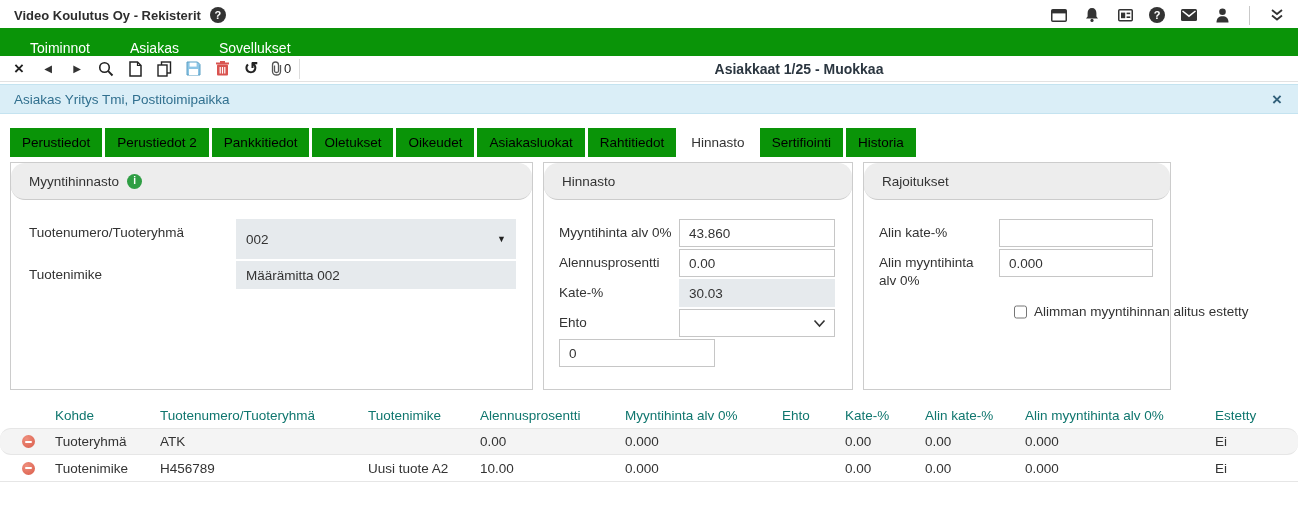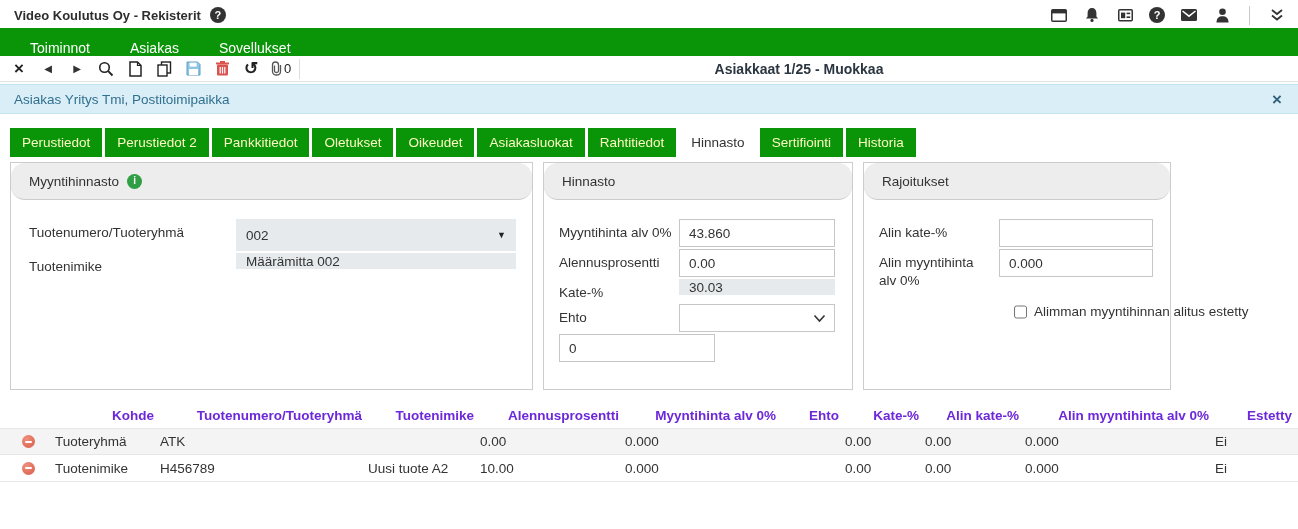--- a/index.html
+++ b/index.html
@@ -36,61 +36,61 @@
   .tb-title { position:absolute; left:300px; right:0; text-align:center; font-size:14px; font-weight:700; color:#2b3640; pointer-events:none; }
   .toolbar .v-divider { height:20px; background:#ddd; }
 
   
   .alertbar { margin-top:2px; height:30px; background:#daeef7; border-top:1px solid #c4e3f0; border-bottom:1px solid #c4e3f0; display:flex; align-items:center; justify-content:space-between; padding:0 16px 0 14px; }
   .alert-text { color:#31708f; font-size:13.5px; }
   .alert-close { color:#31607a; font-size:17px; font-weight:700; cursor:pointer; line-height:1; }
 
   
   .tabs { display:flex; gap:3px; margin:14px 0 0 10px; }
-  .tab { background:#0a9408; color:#fef9c3; height:29px; line-height:29px; padding:0 12px; font-size:13.5px; cursor:pointer; white-space:nowrap; }
+  .tab { background:#0a9408; color:#000000; height:29px; line-height:29px; padding:0 12px; font-size:13.5px; cursor:pointer; white-space:nowrap; }
   .tab.active { background:#fff; color:#333; }
 
   
   .panel-row { display:flex; gap:10px; margin:5px 10px 0 10px; align-items:stretch; }
   .panel { border:1px solid #ccc; background:#fff; height:228px; overflow:visible; }
   .panel-1 { width:523px; }
   .panel-2 { width:310px; }
   .panel-3 { width:308px; }
   .panel-h { height:37px; background:#ededed; border-bottom:1px solid #ccc; display:flex; align-items:center; padding:0 18px; font-size:13.5px; color:#333;border-radius:14px; }
   .info-icon { width:15px; height:15px; border-radius:50%; background:#2f9e44; color:#fff; font-size:10px; font-weight:700; display:inline-flex; align-items:center; justify-content:center; margin-left:8px; line-height:1; }
   .panel-b { padding:19px 0 0 0; }
   .field-row { display:flex; align-items:flex-start; margin-bottom:2px; }
   .f-label { font-size:13.5px; color:#333; padding-top:5px; line-height:18px; }
   .panel-1 .panel-b { padding-left:18px; }
   .panel-1 .f-label { width:207px; }
   .panel-2 .panel-b, .panel-3 .panel-b { padding-left:15px; }
   .panel-2 .f-label, .panel-3 .f-label { width:120px; padding-right:6px; }
 
-  .combo { width:280px; height:16px; background:#e6eaed; display:flex; align-items:center; justify-content:space-between; padding:16px 10px; font-size:13.5px; cursor:pointer; }
+  .combo { width:280px; height:40px; background:#e6eaed; display:flex; align-items:center; justify-content:space-between; padding:8px 10px; font-size:13.5px; cursor:pointer; }
   .combo-arrow { font-size:9px; color:#222; }
-  .ro-field { height:16px; background:#e6eaed; display:flex; align-items:center; padding:0 10px; font-size:13.5px; color:#333; }
+  .ro-field { height:28px; background:#e6eaed; display:flex; align-items:center; padding:0 10px; font-size:13.5px; color:#333; }
   .panel-1 .ro-field { width:280px; }
   .panel-2 .ro-field { width:156px; }
 
   .txt-input { height:28px; border:1px solid #c6c6c6; background:#fff; font-family:"Liberation Sans",sans-serif; font-size:13.5px; color:#333; padding:0 9px; outline:none; }
   .panel-2 .txt-input { width:156px; }
   .panel-3 .txt-input { width:154px; }
 
   .select-box { width:156px; height:28px; border:1px solid #c6c6c6; background:#fff; display:flex; align-items:center; justify-content:flex-end; padding:0 8px; cursor:pointer; }
 
   .checkbox-row { display:flex; align-items:flex-end; gap:7px; margin:14px 0 0 135px; white-space:nowrap; }
   .checkbox-row input { width:14px; height:14px; cursor:pointer; }
   .cb-label { font-size:13.5px; color:#333; }
 
   
   .datatable { margin-top:12px; width:1298px; font-size:13.5px; }
   .dt-row { display:grid; grid-template-columns:55px 105px 208px 112px 145px 157px 63px 80px 100px 190px auto; align-items:center; }
-  .dt-head { height:26px; font-weight:700; color:#6d28d9;text-align:right; }
+  .dt-head { height:26px; font-weight:400; color:#0f766e; }
   .dt-body-row { height:27px; border-bottom:1px solid #e6e6e6; cursor:pointer; }
-  .dt-body-row.odd { background:#f4f4f4; border-top:1px solid #e6e6e6; }
+  .dt-body-row.odd { background:#f4f4f4; border-top:1px solid #e6e6e6;border-radius:11px; }
   .dt-cell { overflow:hidden; white-space:nowrap; text-overflow:ellipsis; padding-right:6px; }
   .icon-cell { display:flex; align-items:center; padding-left:22px; }
   .remove-icon { width:13px; height:13px; border-radius:50%; background:radial-gradient(circle at 35% 30%, #ef8f7d, #d95b49); display:inline-flex; align-items:center; justify-content:center; cursor:pointer; }
   .remove-icon::after { content:""; width:7px; height:2px; background:#fff; border-radius:1px; }
 </style>
 </head>
 <body>
 
 <header class="titlebar">
   <div class="title-wrap">

